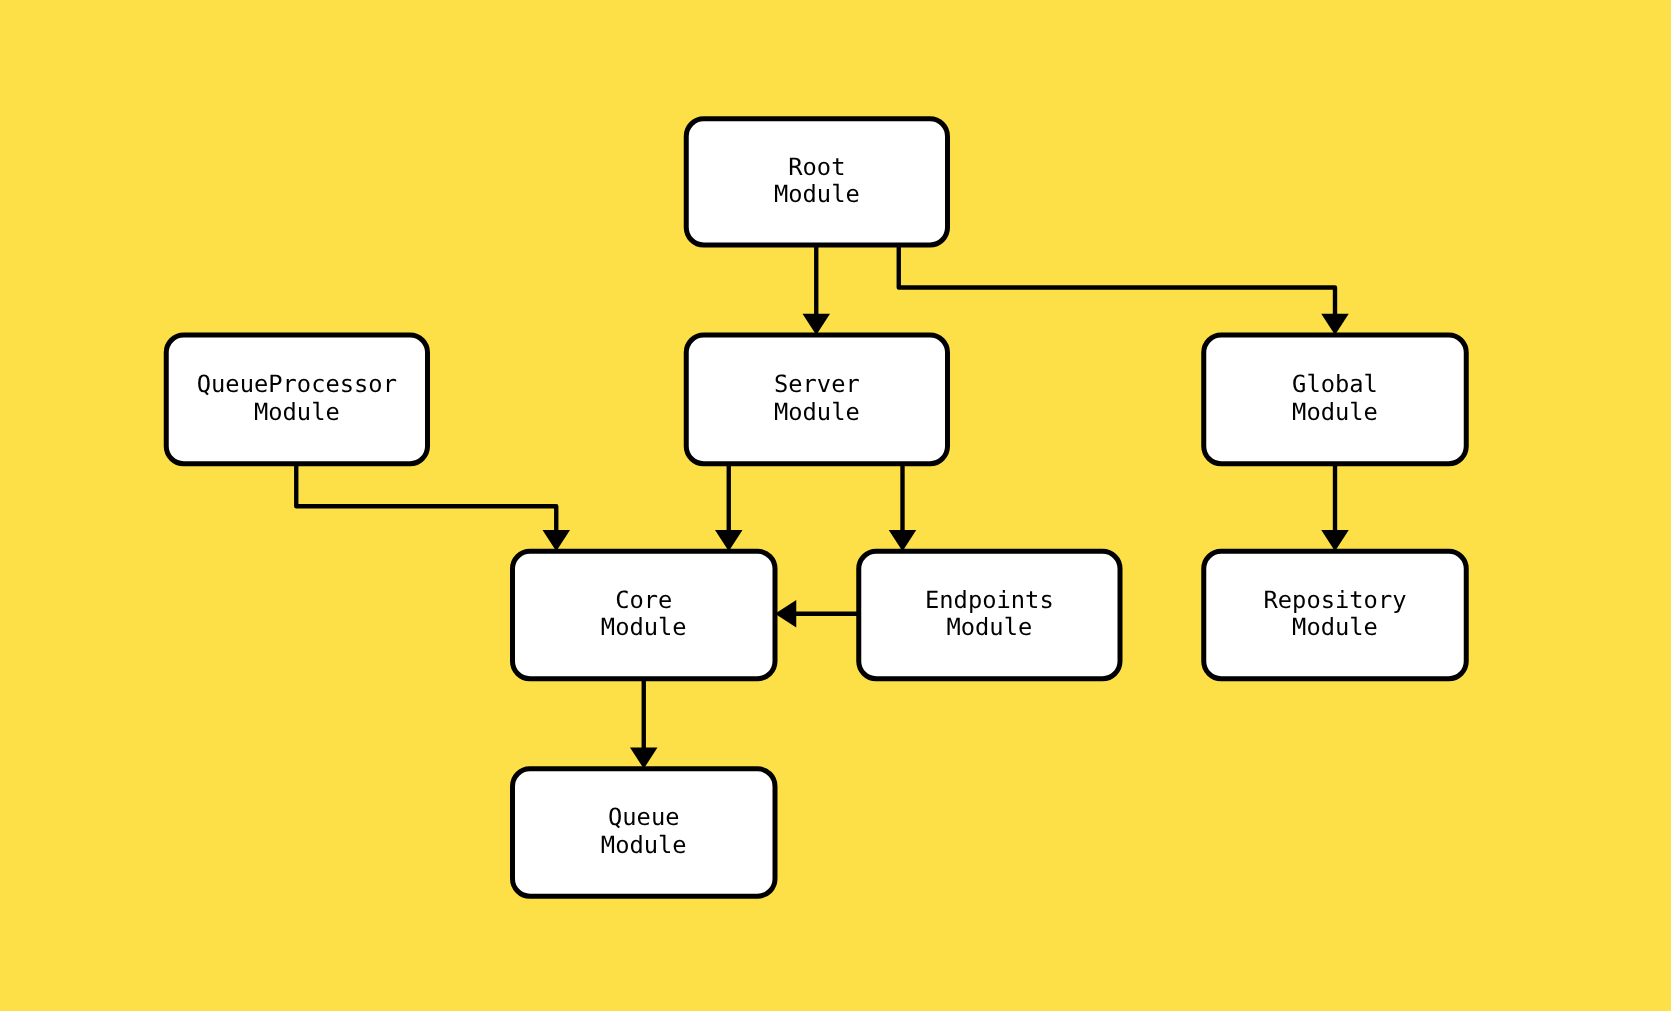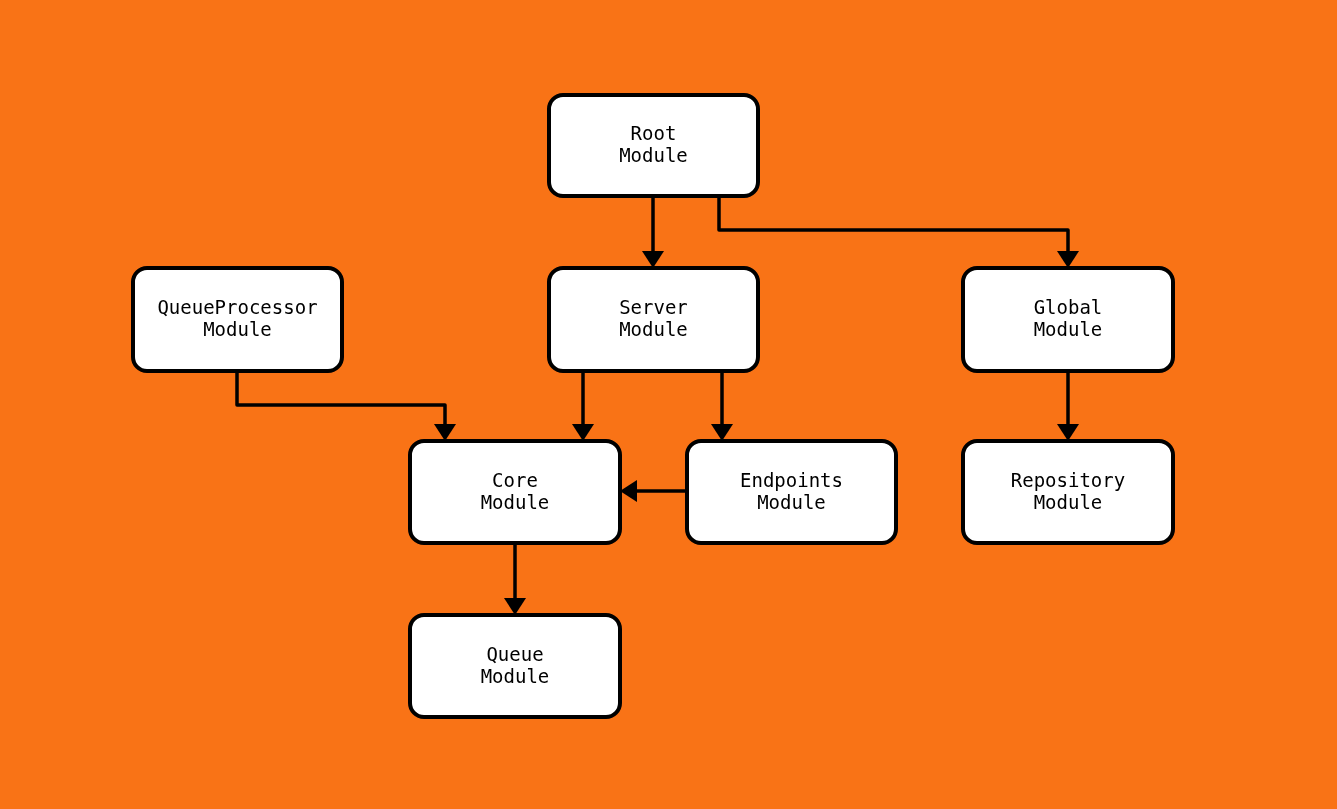--- a/index.html
+++ b/index.html
@@ -4,21 +4,21 @@
 <style>
   html, body {
     margin: 0;
     padding: 0;
     background: #ffffff;
   }
   #canvas {
     position: relative;
     width: 1337px;
     height: 809px;
-    background: #f97316;
+    background: #fde047;
     overflow: hidden;
   }
   #graph-svg {
     position: absolute;
     left: 0;
     top: 0;
     width: 1337px;
     height: 809px;
   }
   .node-box {

